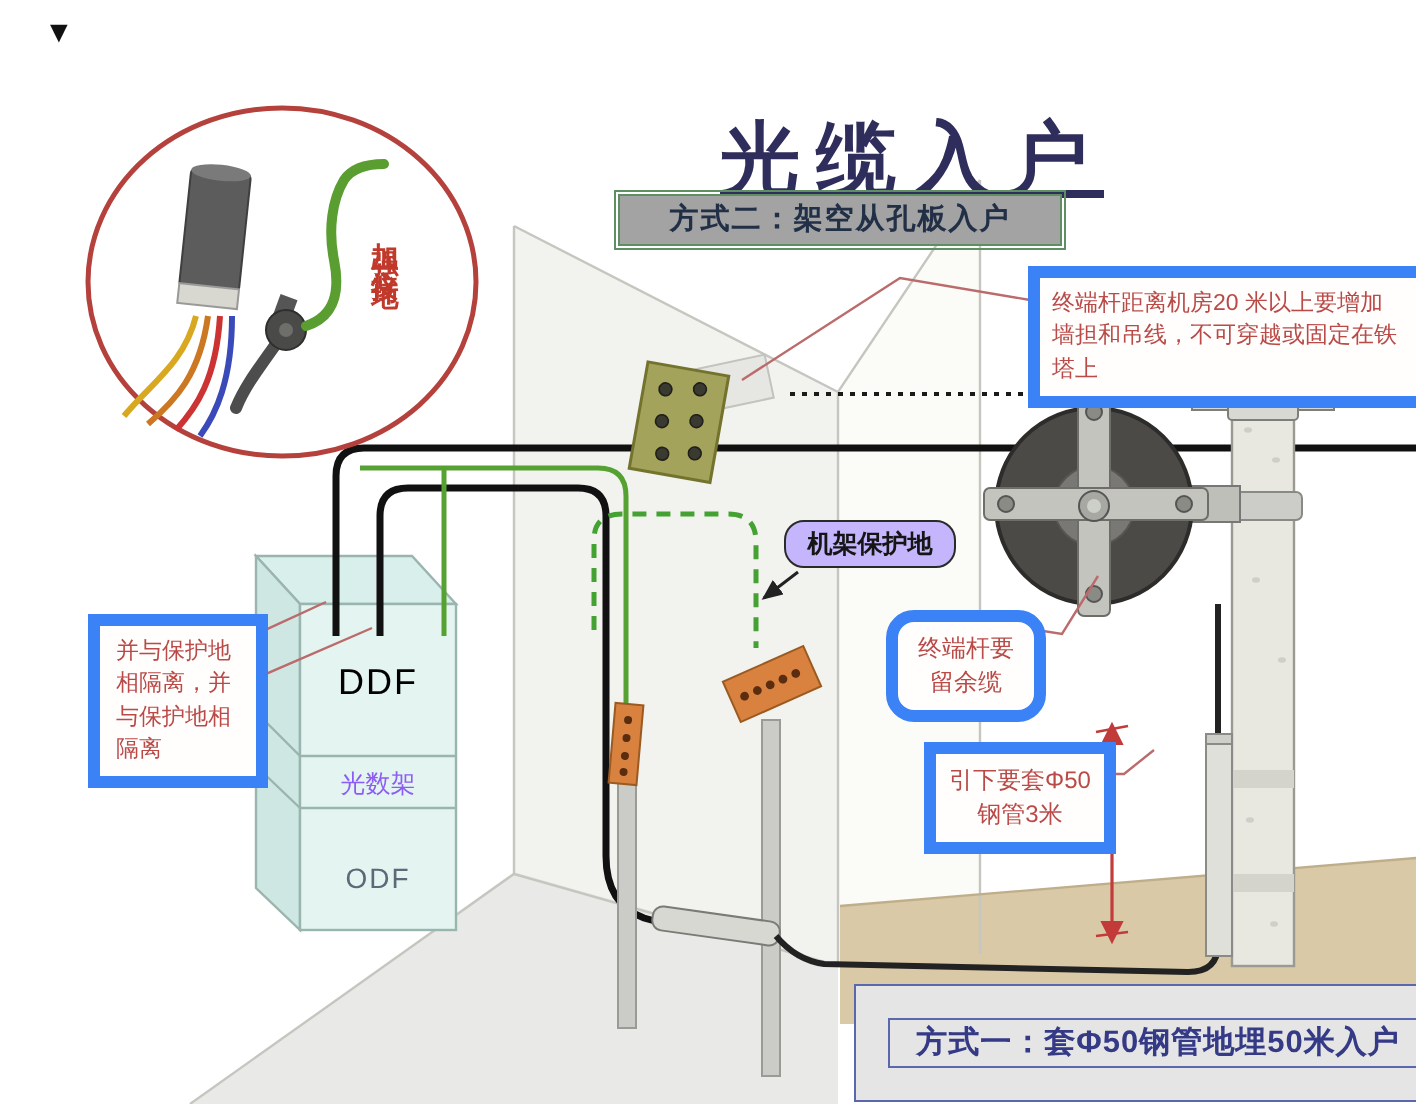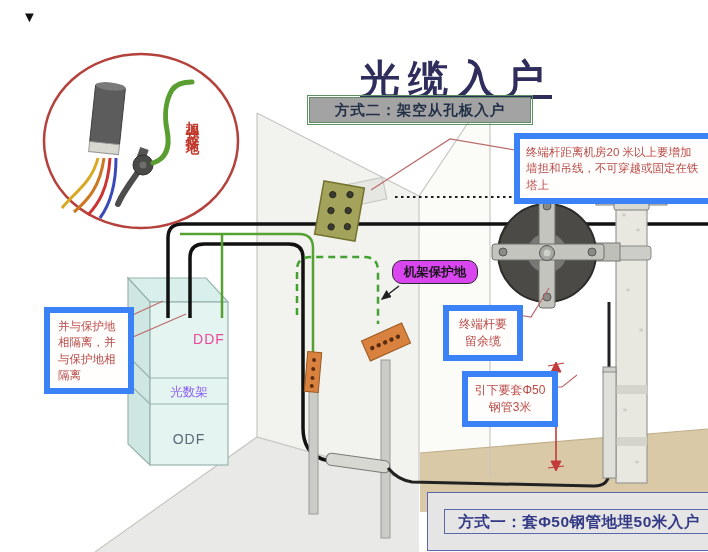--- a/index.html
+++ b/index.html
@@ -22,29 +22,29 @@
   .txt{z-index:3;}
   #marker{left:22px;top:8px;font-size:15px;color:#111;}
   #title{left:360px;top:52px;width:215px;font-size:40px;font-weight:bold;
     color:#2f2d5c;letter-spacing:8px;white-space:nowrap;text-decoration:underline;}
   #subtitle{left:309px;top:97px;width:220px;height:24px;line-height:24px;text-align:center;
     background:#a3a3a3;border:1px solid #5d8f63;outline:1px solid #5d8f63;outline-offset:1px;
     color:#223047;font-weight:bold;font-size:14.5px;letter-spacing:1px;}
   .redbox{background:#fffefc;border:6px solid #3b82f6;color:#b94a48;line-height:1.42;}
   #note-pole-distance{left:514px;top:133px;width:176px;padding:5px 6px;font-size:11.5px;}
   #note-core-ground{left:44px;top:307px;width:62px;padding:5px 8px;font-size:11.5px;}
-  #note-spare-cable{left:443px;top:305px;width:54px;padding:5px 7px;font-size:12px;text-align:center;}
+  #note-spare-cable{left:443px;top:305px;width:54px;padding:5px 7px;font-size:12px;text-align:center;border-radius:14px;}
   #note-downlead{left:462px;top:371px;width:78px;padding:5px 3px;font-size:12px;text-align:center;}
   #bubble-rack-ground{left:392px;top:260px;width:84px;height:22px;line-height:22px;text-align:center;
-    background:#d946ef;border:1.5px solid #2a2a2a;border-radius:10px;color:#151515;
+    background:#c4b5fd;border:1.5px solid #2a2a2a;border-radius:10px;color:#151515;
     font-size:12.5px;font-weight:bold;}
   #inset-label{left:183px;top:110px;writing-mode:vertical-rl;font-size:13.5px;font-weight:bold;
     color:#c0392b;letter-spacing:5px;}
   .rack-label{left:150px;width:78px;text-align:center;}
-  #rack-ddf{top:331px;font-size:14px;color:#ec4899;letter-spacing:1px;padding-left:20px;}
+  #rack-ddf{top:331px;font-size:18px;color:#000000;letter-spacing:1px;}
   #rack-mid{top:384px;font-size:12.5px;color:#8b5cf6;}
   #rack-odf{top:431px;font-size:14px;color:#5a6a78;letter-spacing:1px;text-align:center;}
   #banner{left:427px;top:492px;width:270px;background:#e5e5e5;border:1px solid #5a67ac;padding:16px;}
   #banner-inner{border:1px solid #5a67ac;text-align:center;line-height:23px;height:23px;
     color:#343a86;font-weight:bold;font-size:15.5px;letter-spacing:0.5px;}
 </style>
 </head>
 <body>
 
 <div id="canvas">

